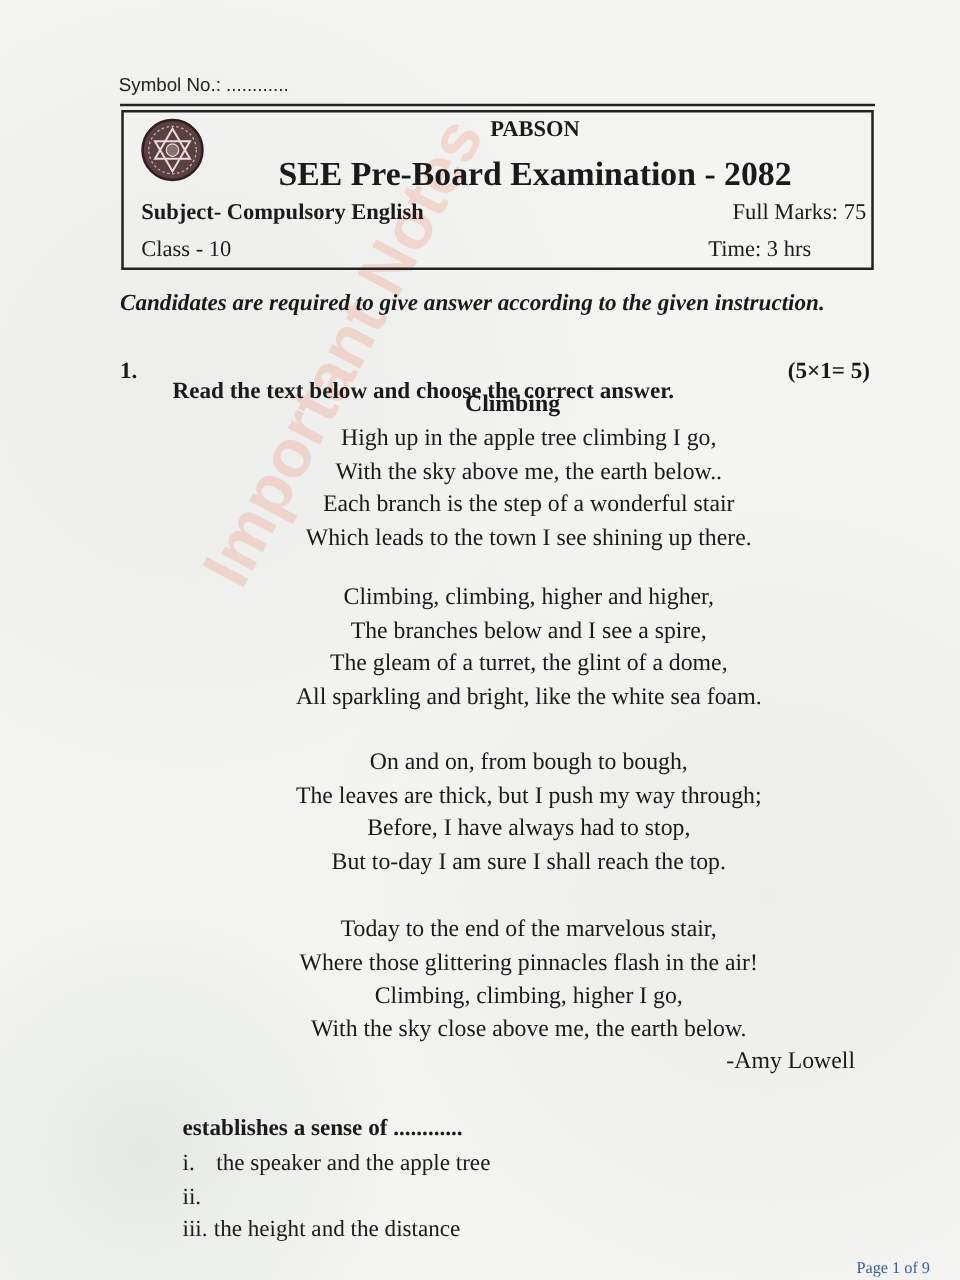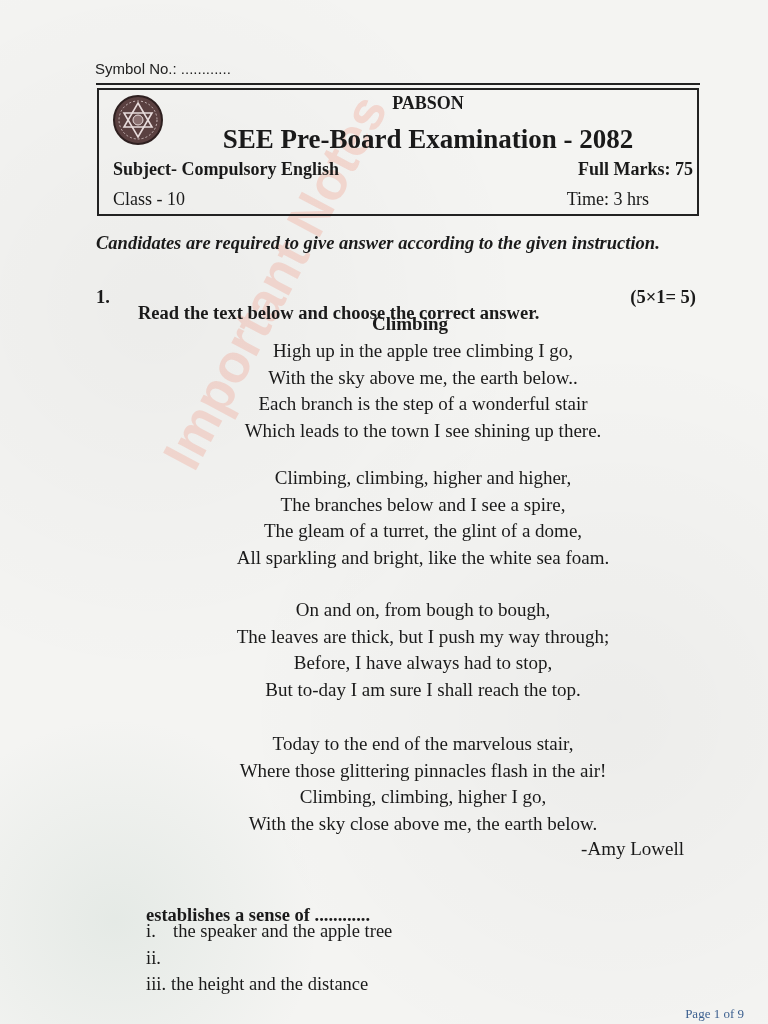--- a/index.html
+++ b/index.html
@@ -25,21 +25,21 @@
   }
   .org {
     position: absolute; left: 0; right: 0; top: 3px; text-align: center;
     font-size: 18px; font-weight: bold; padding-left: 60px; box-sizing: border-box;
   }
   .exam {
     position: absolute; left: 0; right: 0; top: 34px; text-align: center;
     font-size: 27px; font-weight: bold; padding-left: 60px; box-sizing: border-box;
   }
   .subject { position: absolute; left: 14px; top: 69px; font-size: 18px; font-weight: bold; }
-  .marks   { position: absolute; right: 4px; top: 69px; font-size: 18px; font-weight: bold; text-align: right; }
+  .marks   { position: absolute; right: 4px; top: 69px; font-size: 18px; font-weight: normal; text-align: right; }
   .klass   { position: absolute; left: 14px; top: 99px; font-size: 18px; font-weight: normal; }
   .time    { position: absolute; right: 48px; top: 99px; font-size: 18px; font-weight: normal; }
 
   .instruction {
     position: absolute; left: 96px; top: 229px; width: 600px;
     font-size: 18.5px; font-style: italic; font-weight: bold; line-height: 29px;
     text-align: justify; text-align-last: left;
   }
   .q1 { position: absolute; left: 96px; top: 287px; width: 604px; font-size: 18.5px; font-weight: bold; }
   .q1 .num { position: absolute; left: 0; top: 0; }
@@ -51,21 +51,21 @@
     font-size: 19px; font-weight: bold;
   }
   .stanza { position: absolute; left: 0; width: 846px; text-align: center; font-size: 19px; line-height: 26.5px; }
   .stanza-1 { top: 338px; }
   .stanza-2 { top: 465px; }
   .stanza-3 { top: 597px; }
   .stanza-4 { top: 731px; }
   .author { position: absolute; right: 84px; top: 838px; font-size: 19px; text-align: center; }
 
   .qa { position: absolute; left: 100px; top: 864px; font-size: 18.5px; font-weight: bold; white-space: nowrap; }
-  .qa-cont { position: absolute; left: 146px; top: 893px; font-size: 18.5px; font-weight: bold; margin-top: 12px; }
+  .qa-cont { position: absolute; left: 146px; top: 893px; font-size: 18.5px; font-weight: bold; }
   .options { position: absolute; left: 146px; top: 918px; font-size: 18.5px; line-height: 26.5px; }
   .options .opt { display: flex; }
   .options .opt-num { display: inline-block; width: 27px; }
   .options .opt-num.w3 { width: 25px; }
 
   .page-num {
     position: absolute; right: 24px; top: 1006px; font-size: 13px; color: #3b5f8f;
   }
   .watermark {
     position: absolute; left: 150px; top: 450px; transform: rotate(-62deg);

